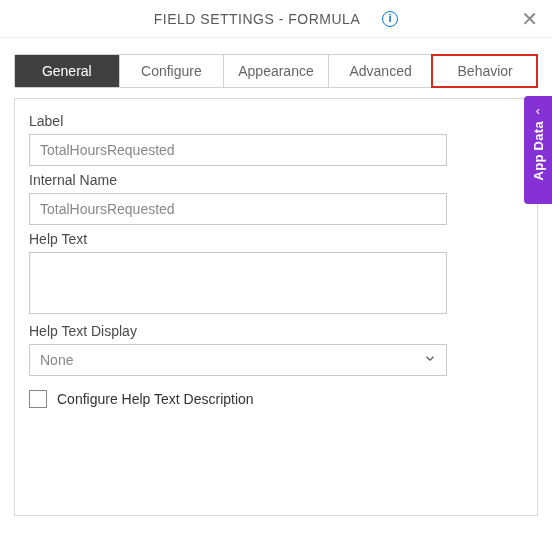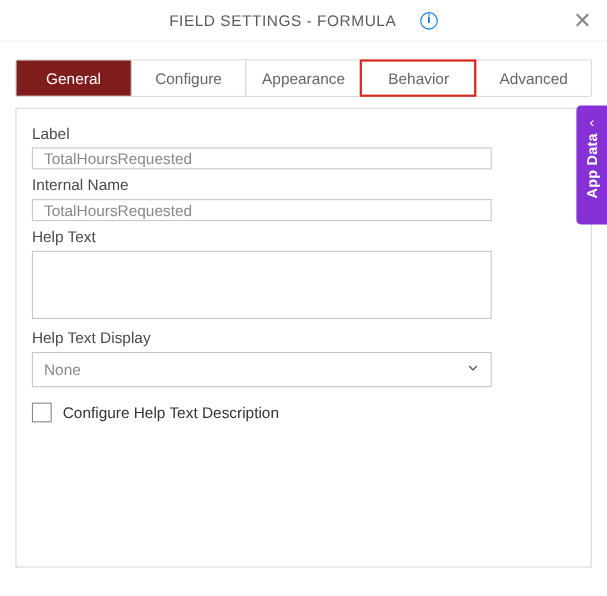--- a/index.html
+++ b/index.html
@@ -64,21 +64,21 @@
     text-align: center;
     padding: 8px 0;
     font-size: 14px;
     color: #666;
     cursor: pointer;
     background: #fff;
     position: relative;
   }
   .tab + .tab { border-left: 1px solid #d0d0d0; }
   .tab.active {
-    background: #7f1d1d;
+    background: #404040;
     color: #fff;
     font-weight: 500;
   }
   .tab.highlighted {
     outline: 2px solid #d9281c;
     outline-offset: -1px;
     z-index: 2;
   }
   .panel {
     margin: 10px 14px 14px 14px;
@@ -88,21 +88,21 @@
   }
   .field-row { margin-bottom: 6px; }
   .field-label {
     color: #4a4a4a;
     font-size: 14px;
     margin-bottom: 5px;
   }
   .text-input {
     width: 100%;
     max-width: 418px;
-    height: 20px;
+    height: 32px;
     border: 1px solid #c7c7c7;
     padding: 0 10px;
     font-size: 14px;
     color: #888;
     background: #fff;
   }
   .textarea-input {
     width: 100%;
     max-width: 418px;
     height: 62px;
@@ -180,22 +180,22 @@
     <span>FIELD SETTINGS - FORMULA</span>
     <span class="info-icon">i</span>
   </div>
   <span class="close-icon">✕</span>
 </div>
 
 <div class="tabs">
   <div class="tab active">General</div>
   <div class="tab">Configure</div>
   <div class="tab">Appearance</div>
+  <div class="tab">Advanced</div>
   <div class="tab highlighted">Behavior</div>
-  <div class="tab">Advanced</div>
 </div>
 
 <div class="panel">
 
   <div class="field-row">
     <div class="field-label">Label</div>
     <input class="text-input" type="text" value="TotalHoursRequested" style="">
   </div>
 
   <div class="field-row">

